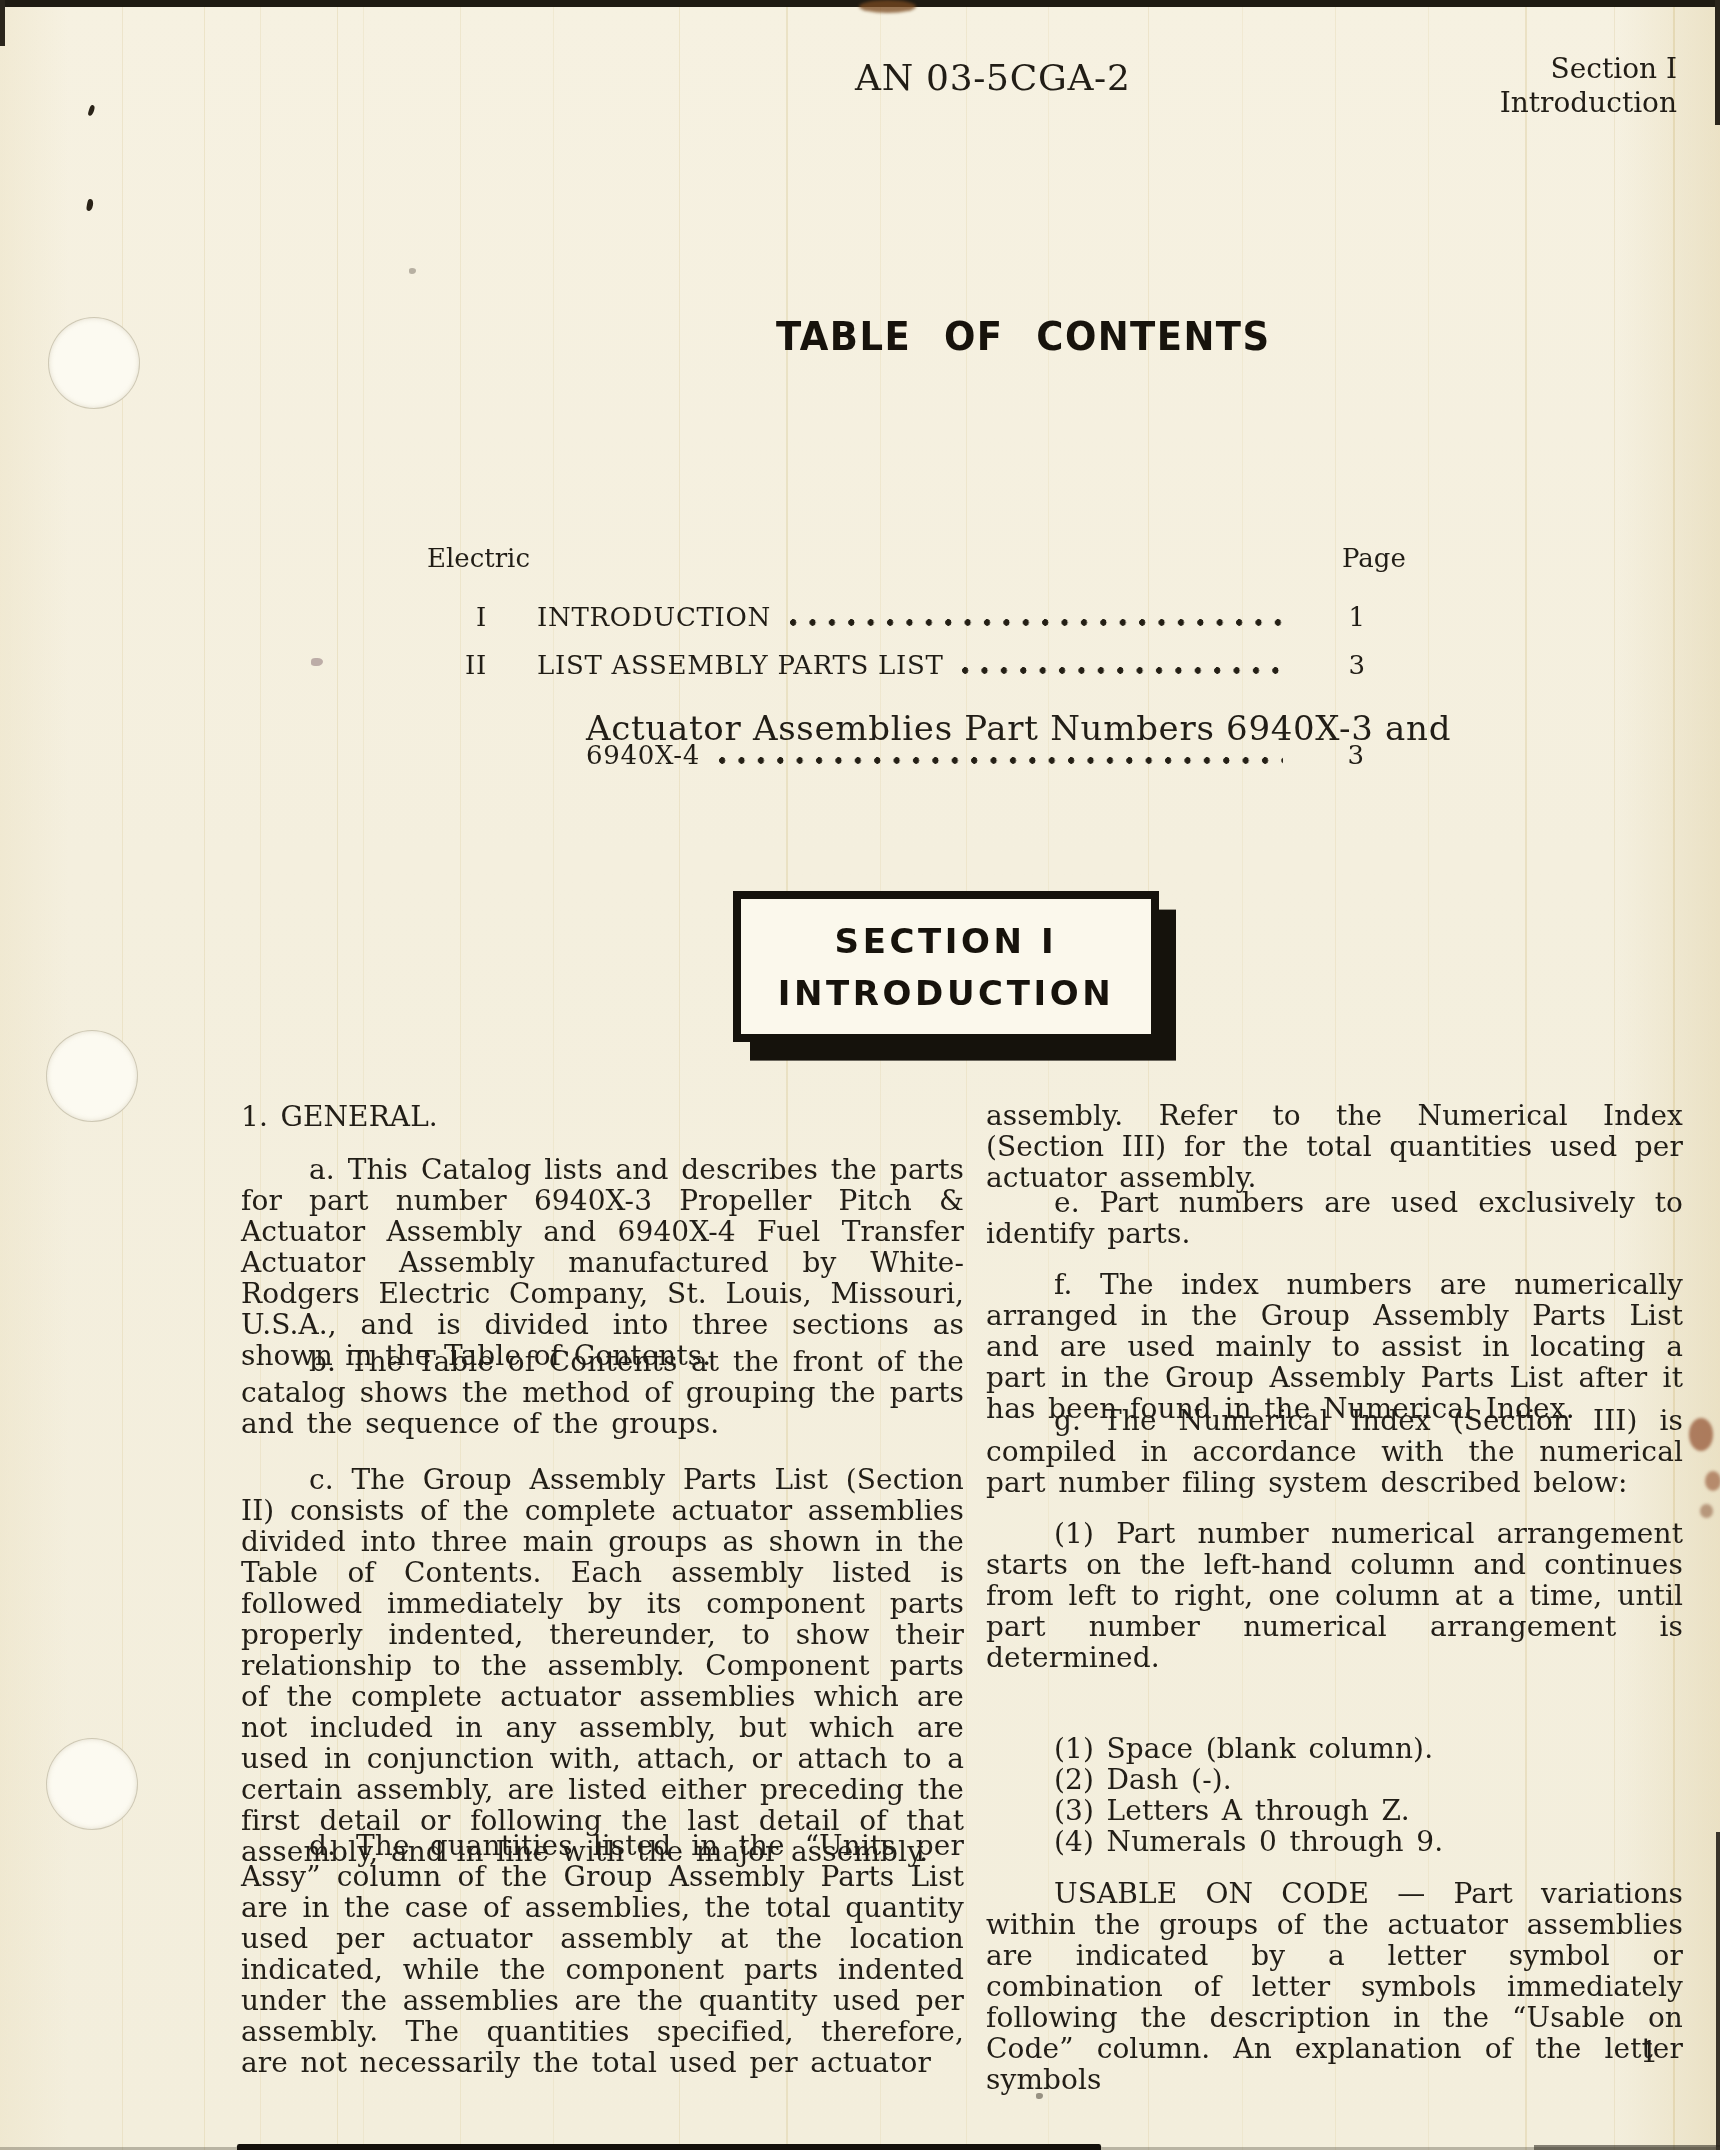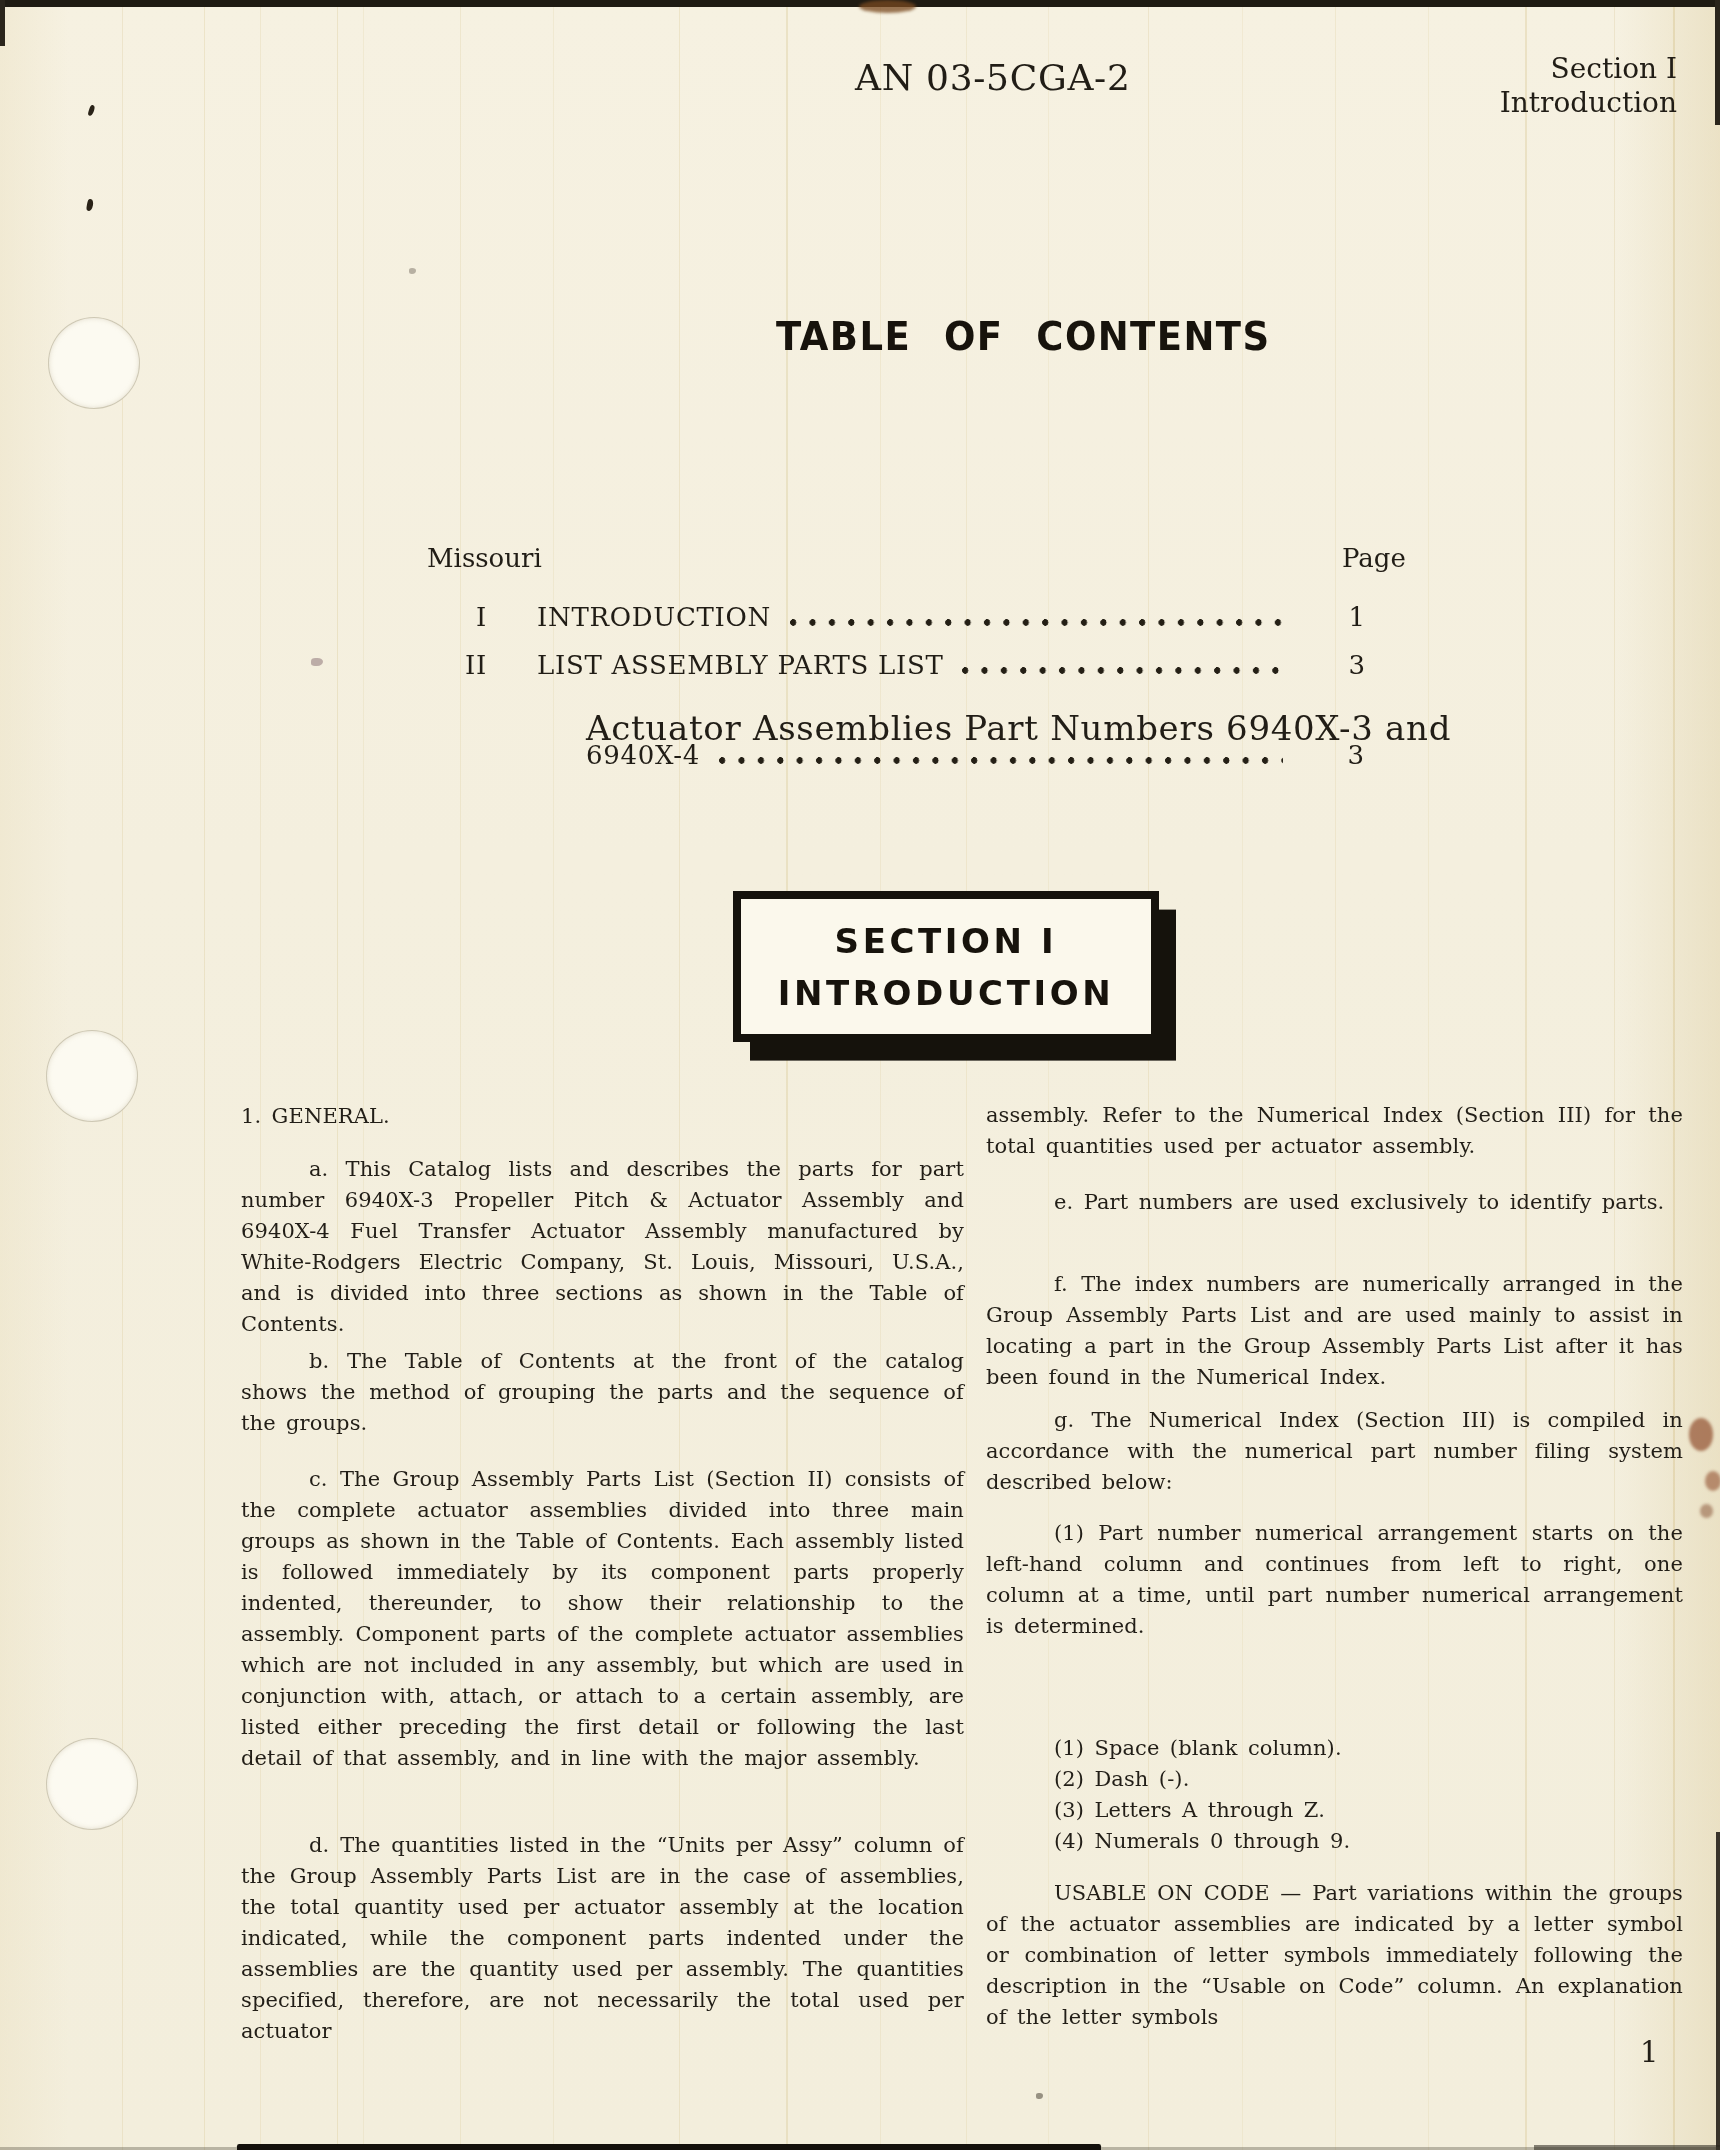--- a/index.html
+++ b/index.html
@@ -40,21 +40,21 @@
   .toc-page{width:118px;text-align:center;flex:none;}
   .toc-subline{position:absolute;font-size:34px;letter-spacing:0.7px;}
   .toc-subrow{position:absolute;left:586px;width:829px;display:flex;align-items:baseline;font-size:26px;letter-spacing:0.7px;}
   
   .sec-box{position:absolute;left:733px;top:891px;width:410px;height:135px;
     background:#fbf8ec;border:8px solid #15120c;box-shadow:17px 18.6px 0 0 #15120c;
     display:flex;flex-direction:column;align-items:center;justify-content:center;}
   .sec-box div{font-family:"DejaVu Sans",sans-serif;font-weight:800;font-size:34px;
     letter-spacing:3.6px;line-height:52px;color:#17130c;}
   
-  .para{position:absolute;font-size:21px;line-height:31px;text-align:justify;
+  .para{position:absolute;font-size:28px;line-height:31px;text-align:justify;
     letter-spacing:0.1px;word-spacing:3.6px;color:#221e17;}
   .colL{left:241px;width:723px;}
   .colR{left:986px;width:697px;}
   .ind{text-indent:68px;}
   .noj{text-align:left;}
   .pgnum{position:absolute;left:1640px;top:2035px;font-size:29px;}
 </style>
 </head>
 <body>
 
@@ -102,21 +102,21 @@
   <div class="punch-hole" style="left:46px;top:1030px"></div>
   <div class="punch-hole" style="left:46px;top:1738px"></div>
 
   <div class="doc-num">AN 03-5CGA-2</div>
   <div class="hdr-right">
     <div>Section I</div>
     <div>Introduction</div>
   </div>
 
   <div class="toc-title">TABLE OF CONTENTS</div>
-  <div class="toc-label" style="left:427px;top:543px">Missouri</div>
+  <div class="toc-label" style="left:427px;top:543px">Electric</div>
   <div class="toc-label" style="left:1342px;top:543px">Page</div>
 
   <div class="toc-row" style="top:602px">
     <span class="toc-num">I</span>
     <span class="toc-name">INTRODUCTION</span>
     <span class="leader"></span>
     <span class="toc-page">1</span>
   </div>
 
   <div class="toc-row" style="top:650px">

